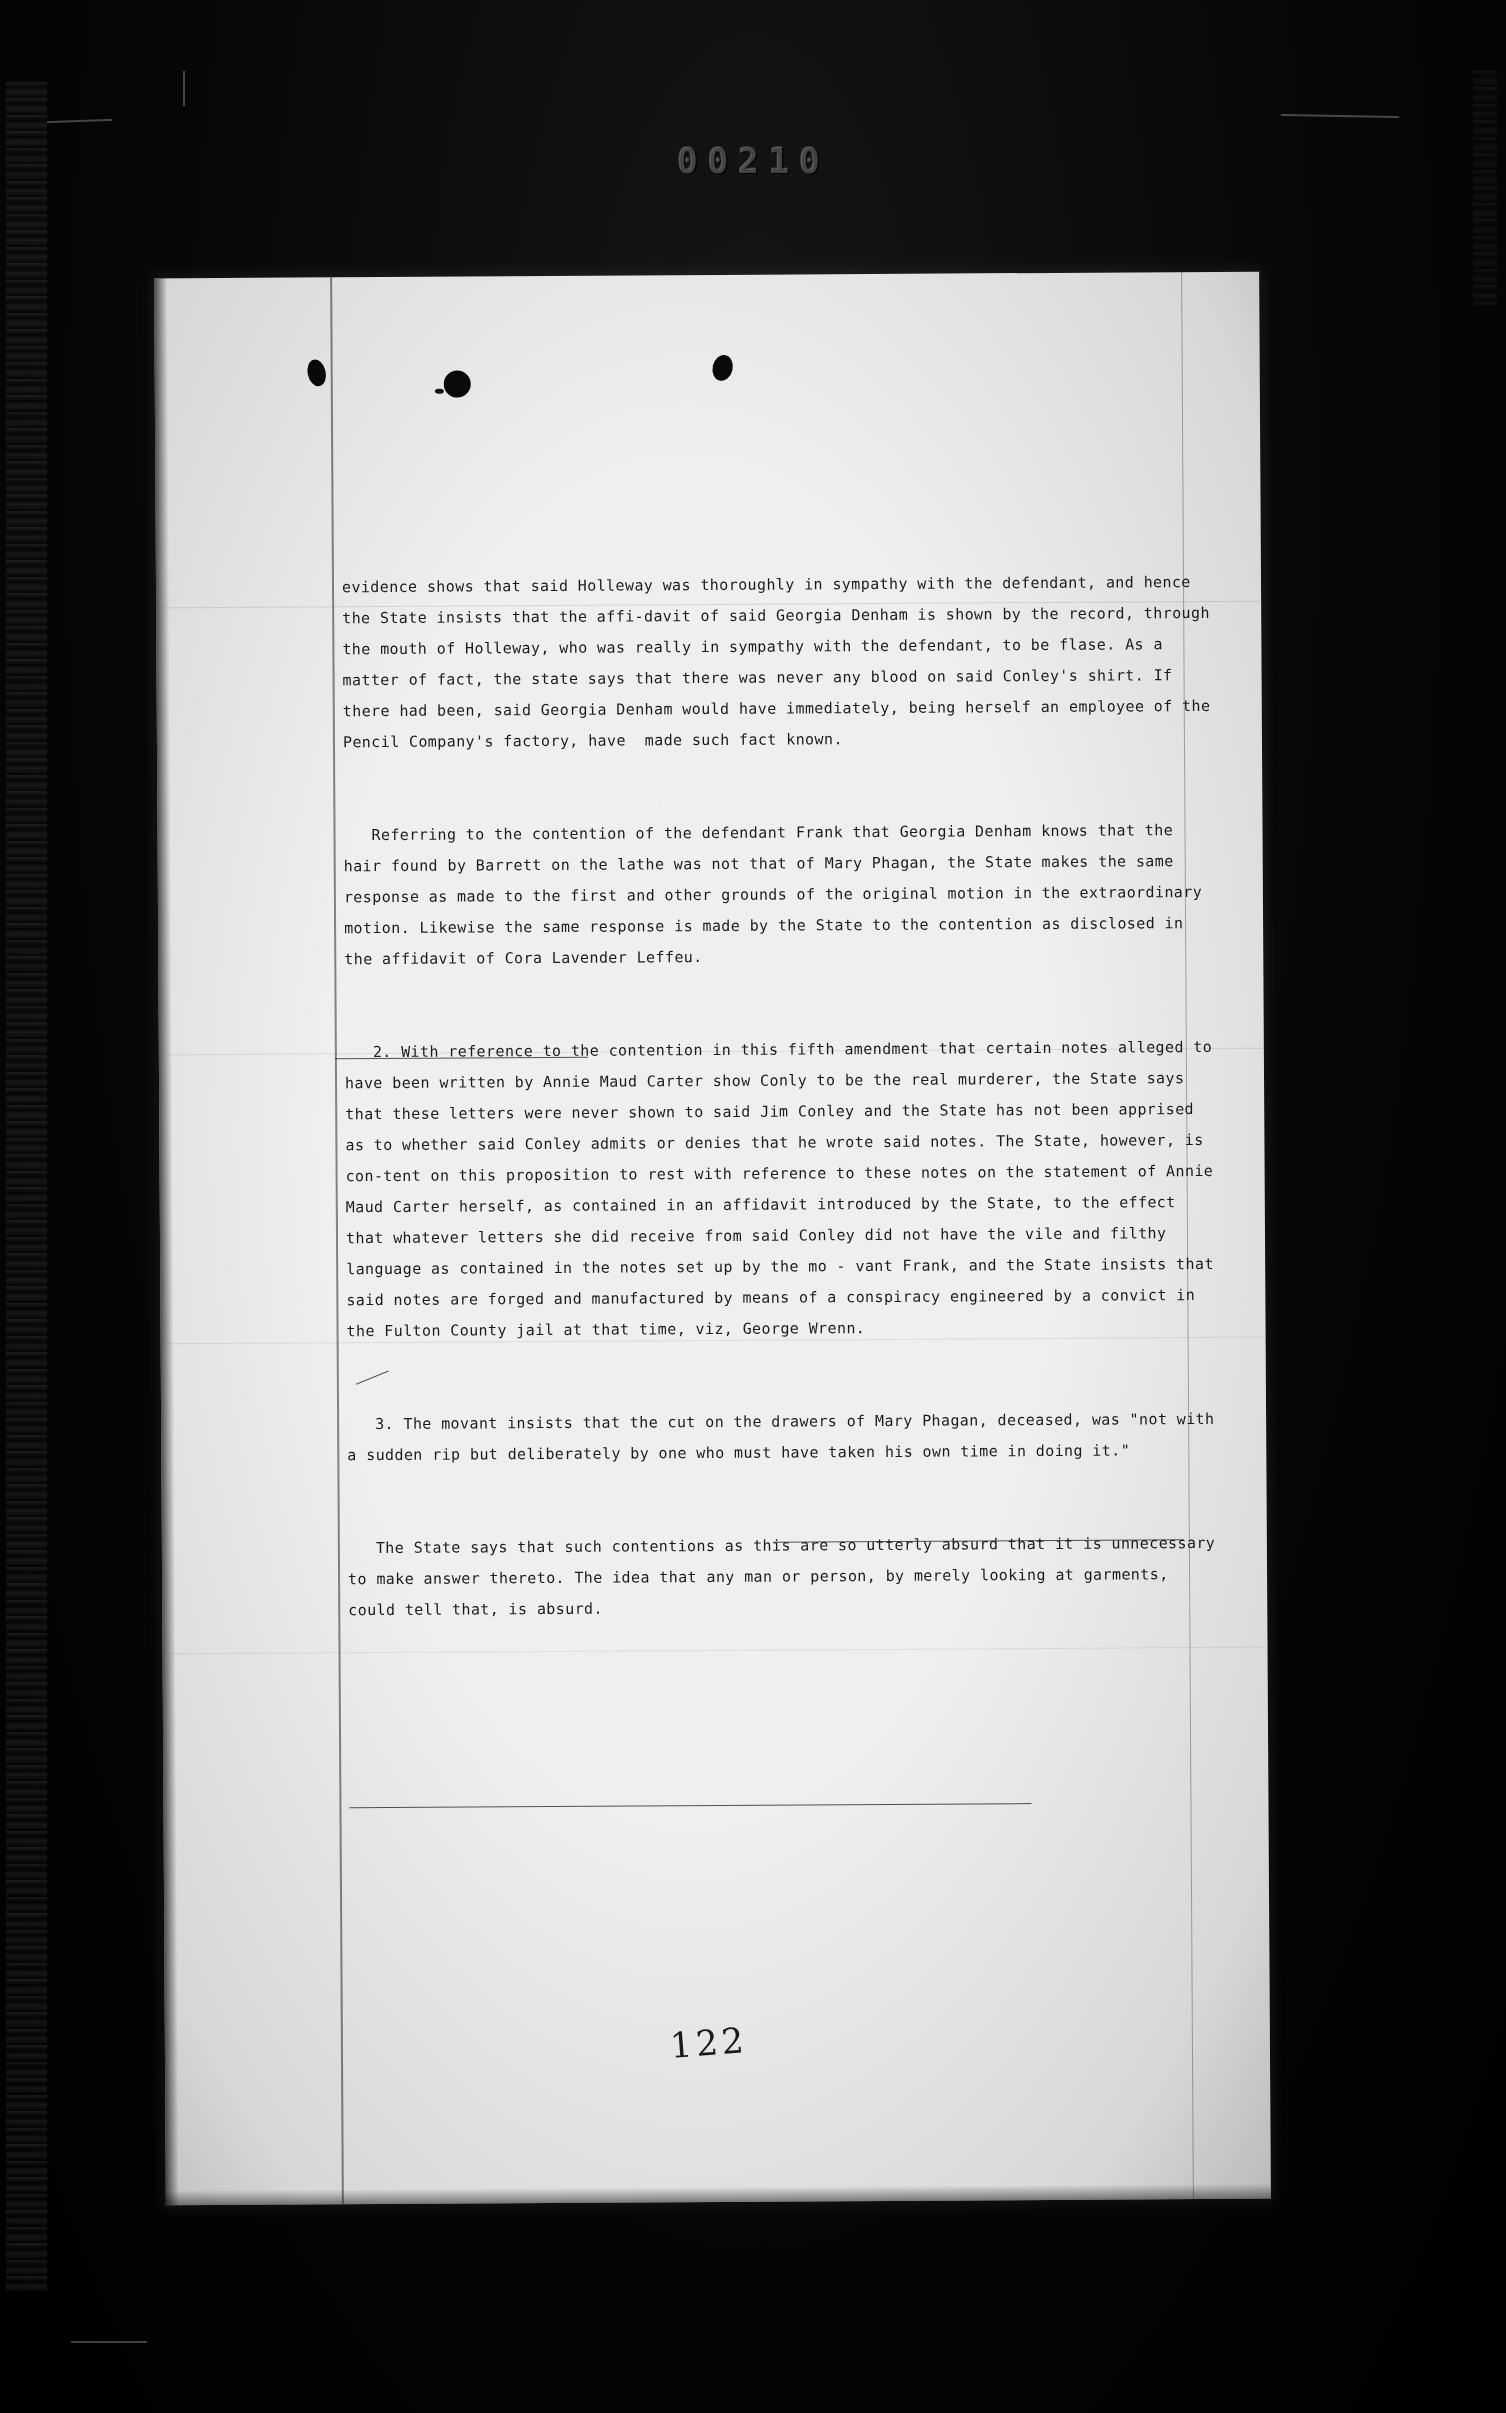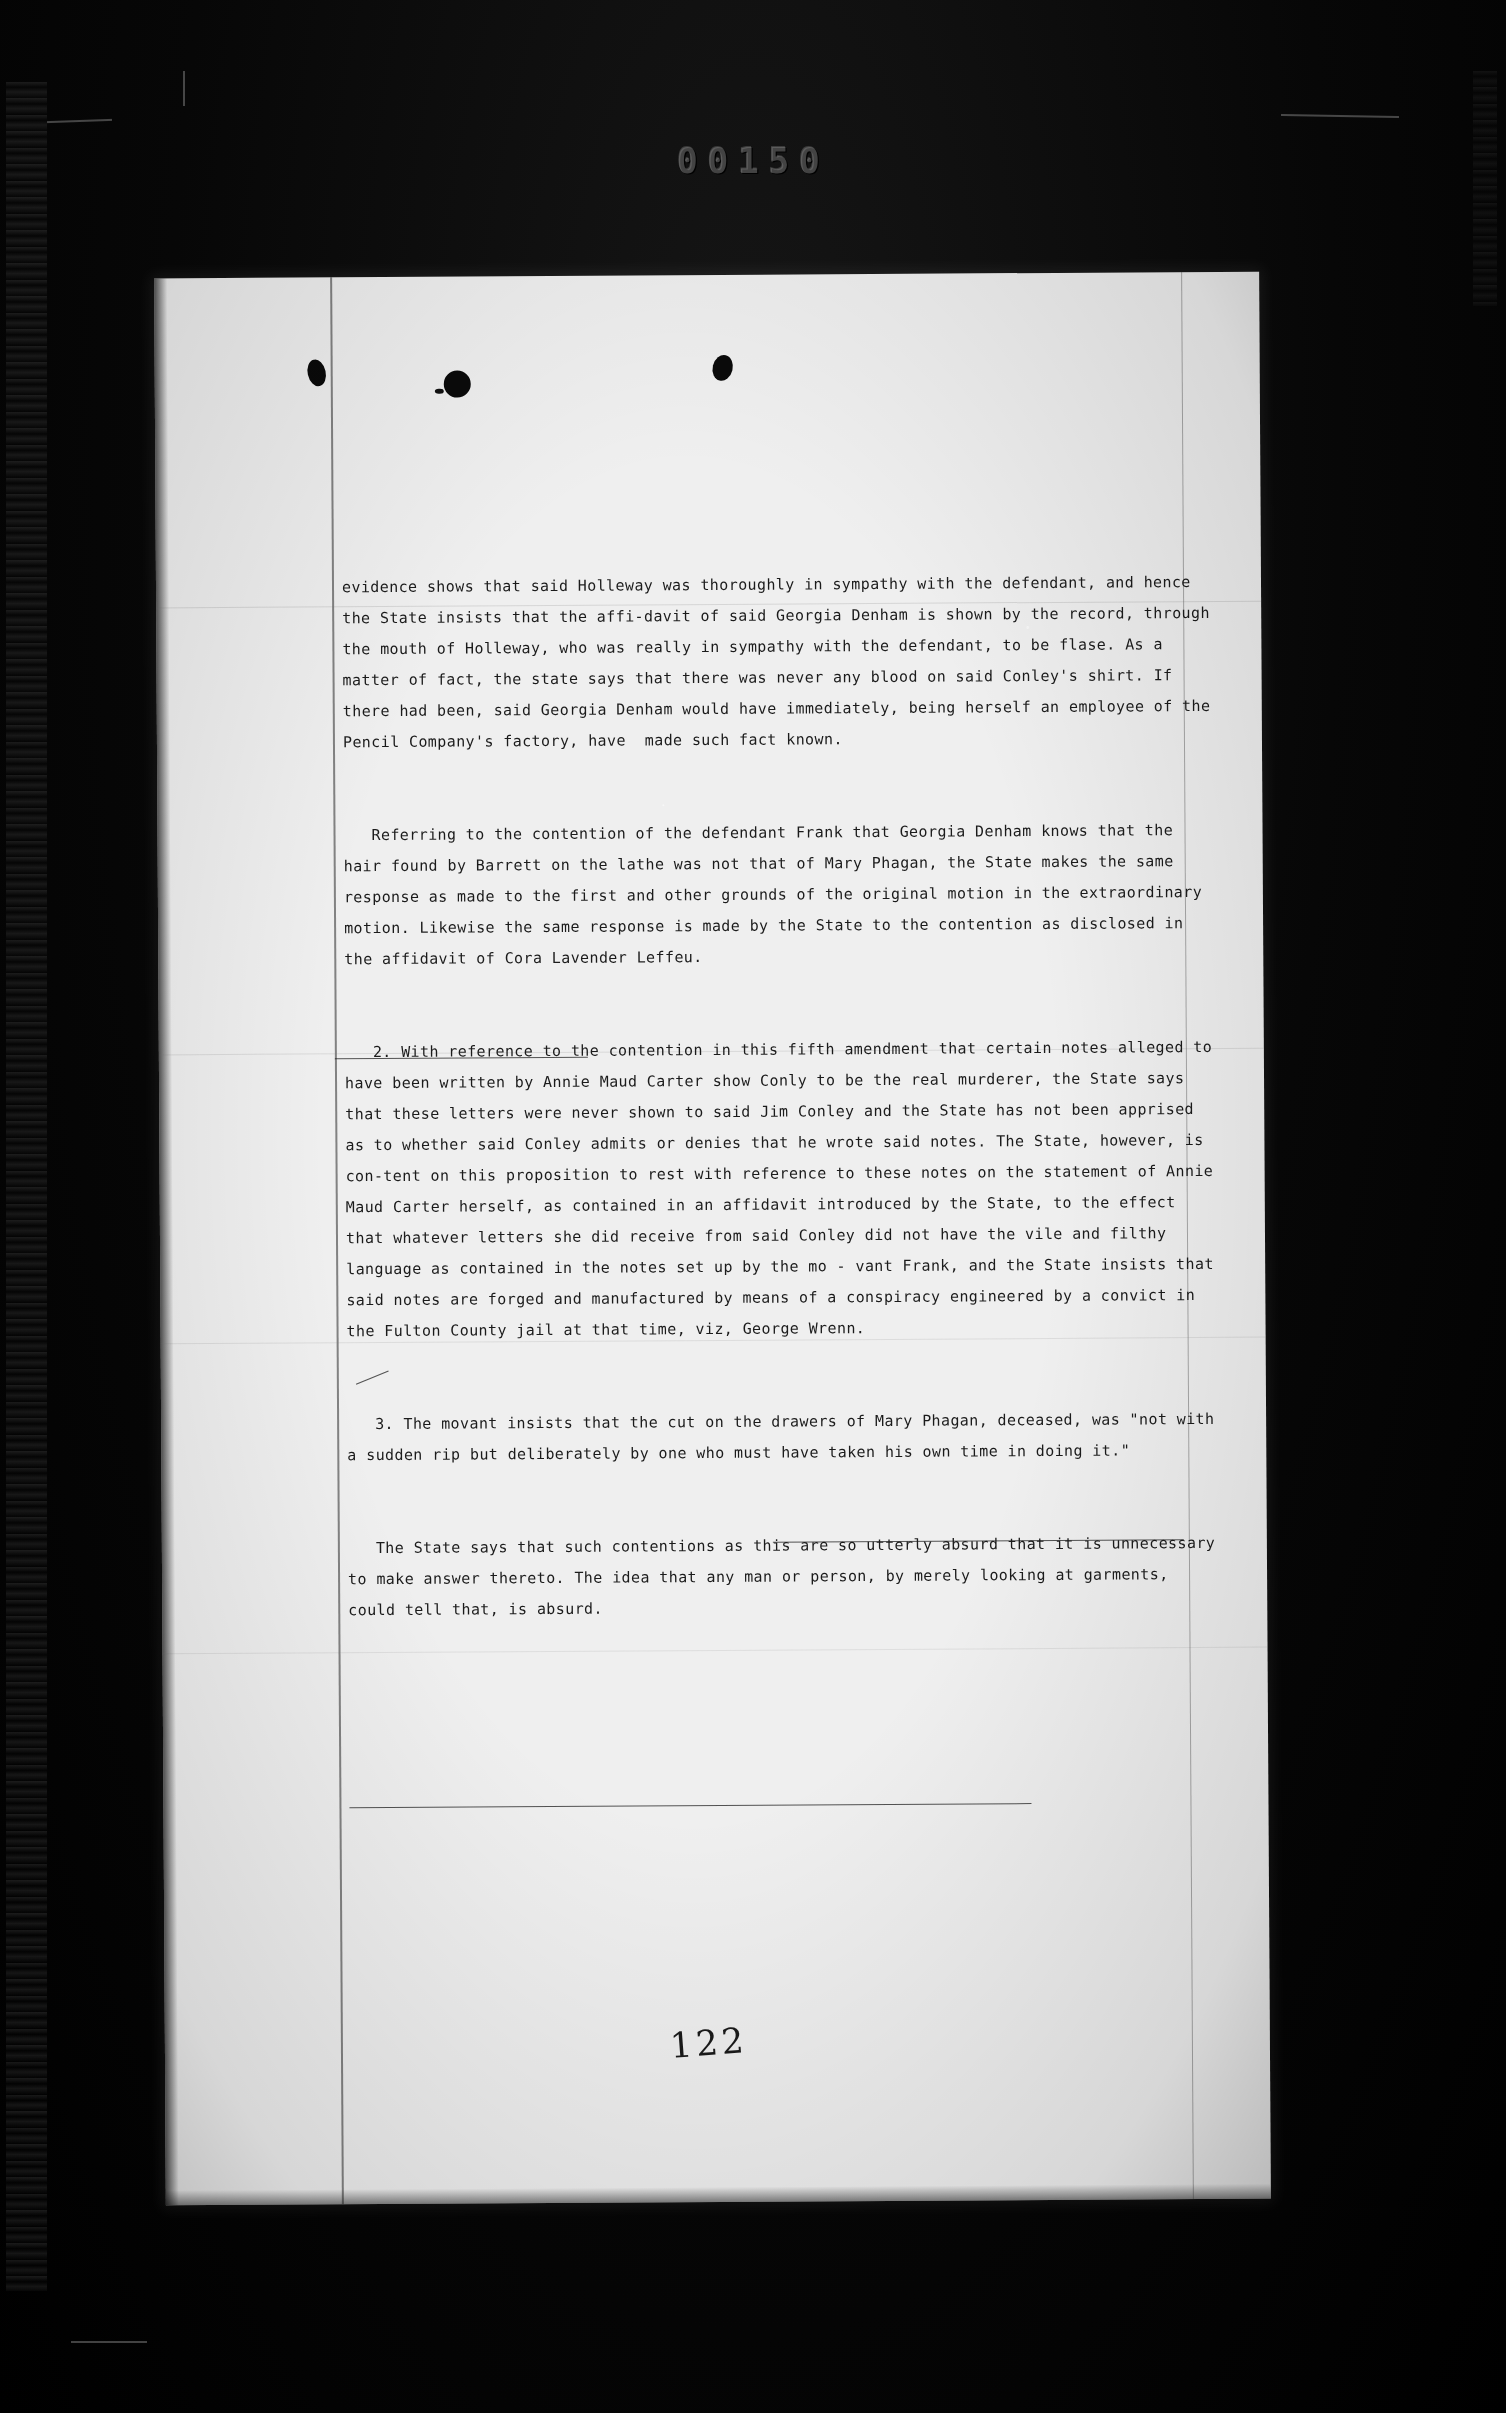--- a/index.html
+++ b/index.html
@@ -192,21 +192,21 @@
 <div id="scan-frame">
 
   <div class="film-edge"></div>
   <div class="film-edge right"></div>
 
   <div class="scratch" style="left:47px; top:120px; width:65px; height:1.8px; transform:rotate(-2deg);"></div>
   <div class="scratch" style="left:1281px; top:115px; width:118px; height:1.8px; transform:rotate(1deg);"></div>
   <div class="scratch" style="left:71px; top:2341px; width:76px; height:1.8px;"></div>
   <div class="scratch" style="left:183px; top:71px; width:1.8px; height:35px;"></div>
 
-  <div id="header-code">00150</div>
+  <div id="header-code">00210</div>
 
   <div id="paper">
     <div class="paper-edge-left"></div>
     <div class="paper-edge-bottom"></div>
 
     <div class="margin-rule"></div>
     <div class="margin-rule right"></div>
 
     <div class="crease" style="top:329px; opacity:0.45;"></div>
     <div class="crease" style="top:776px; opacity:0.40;"></div>

